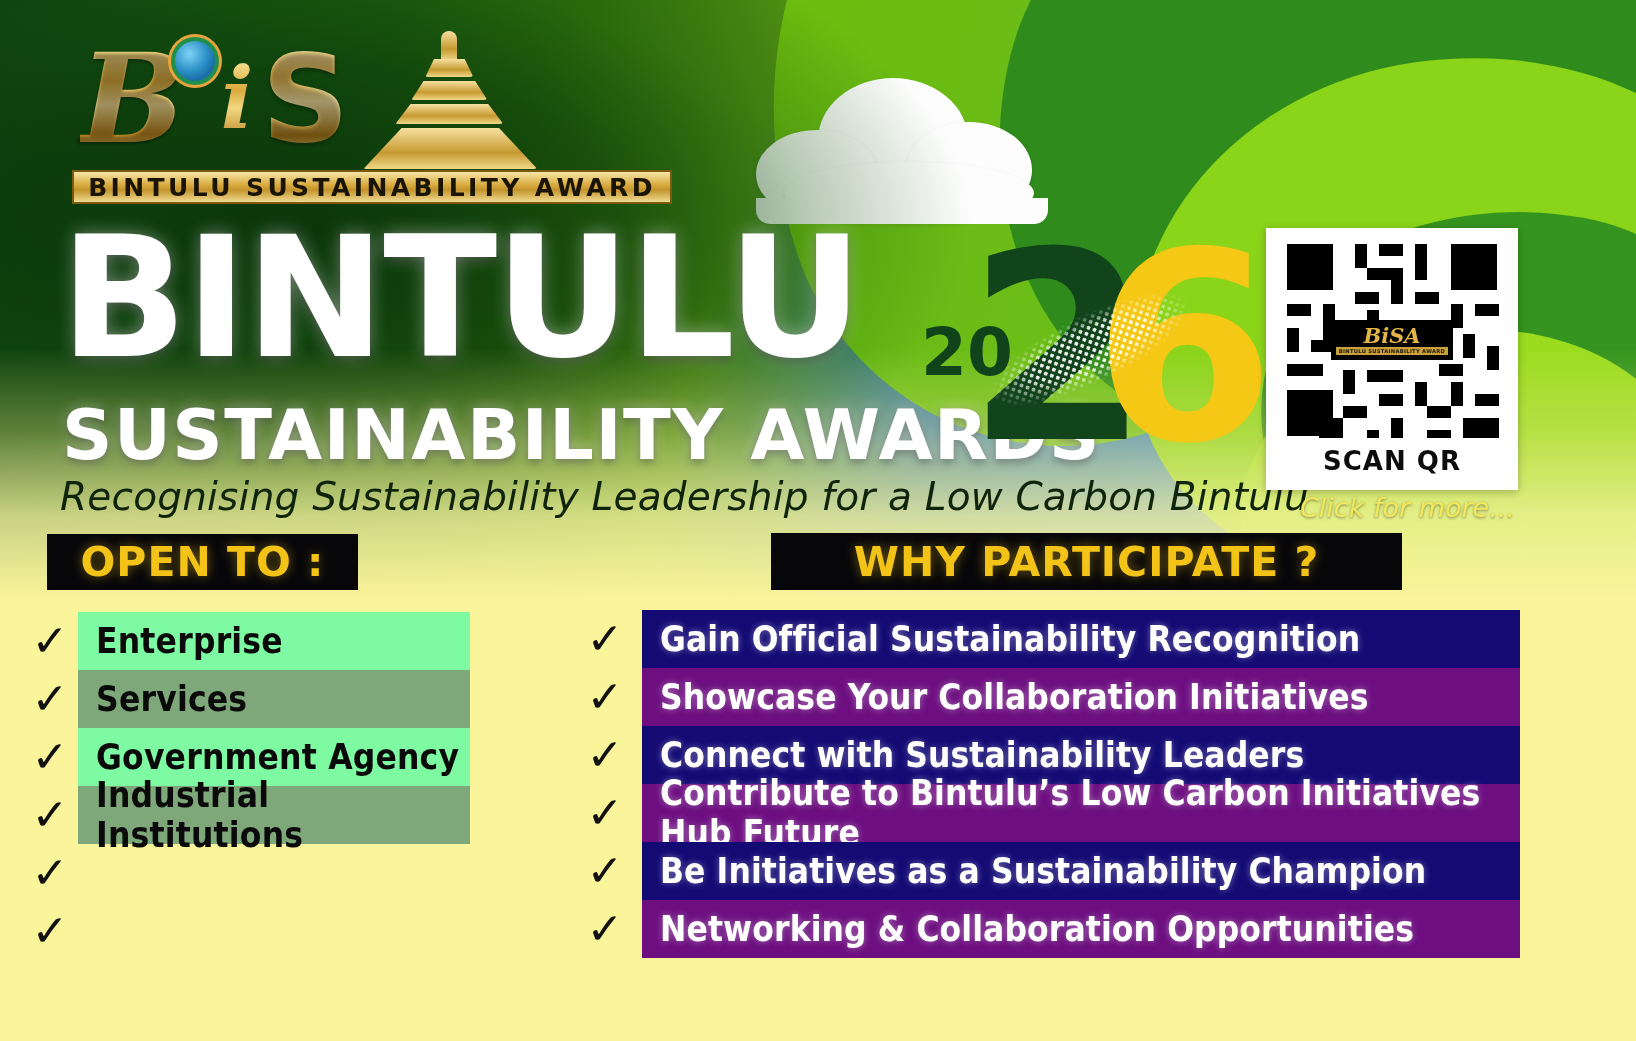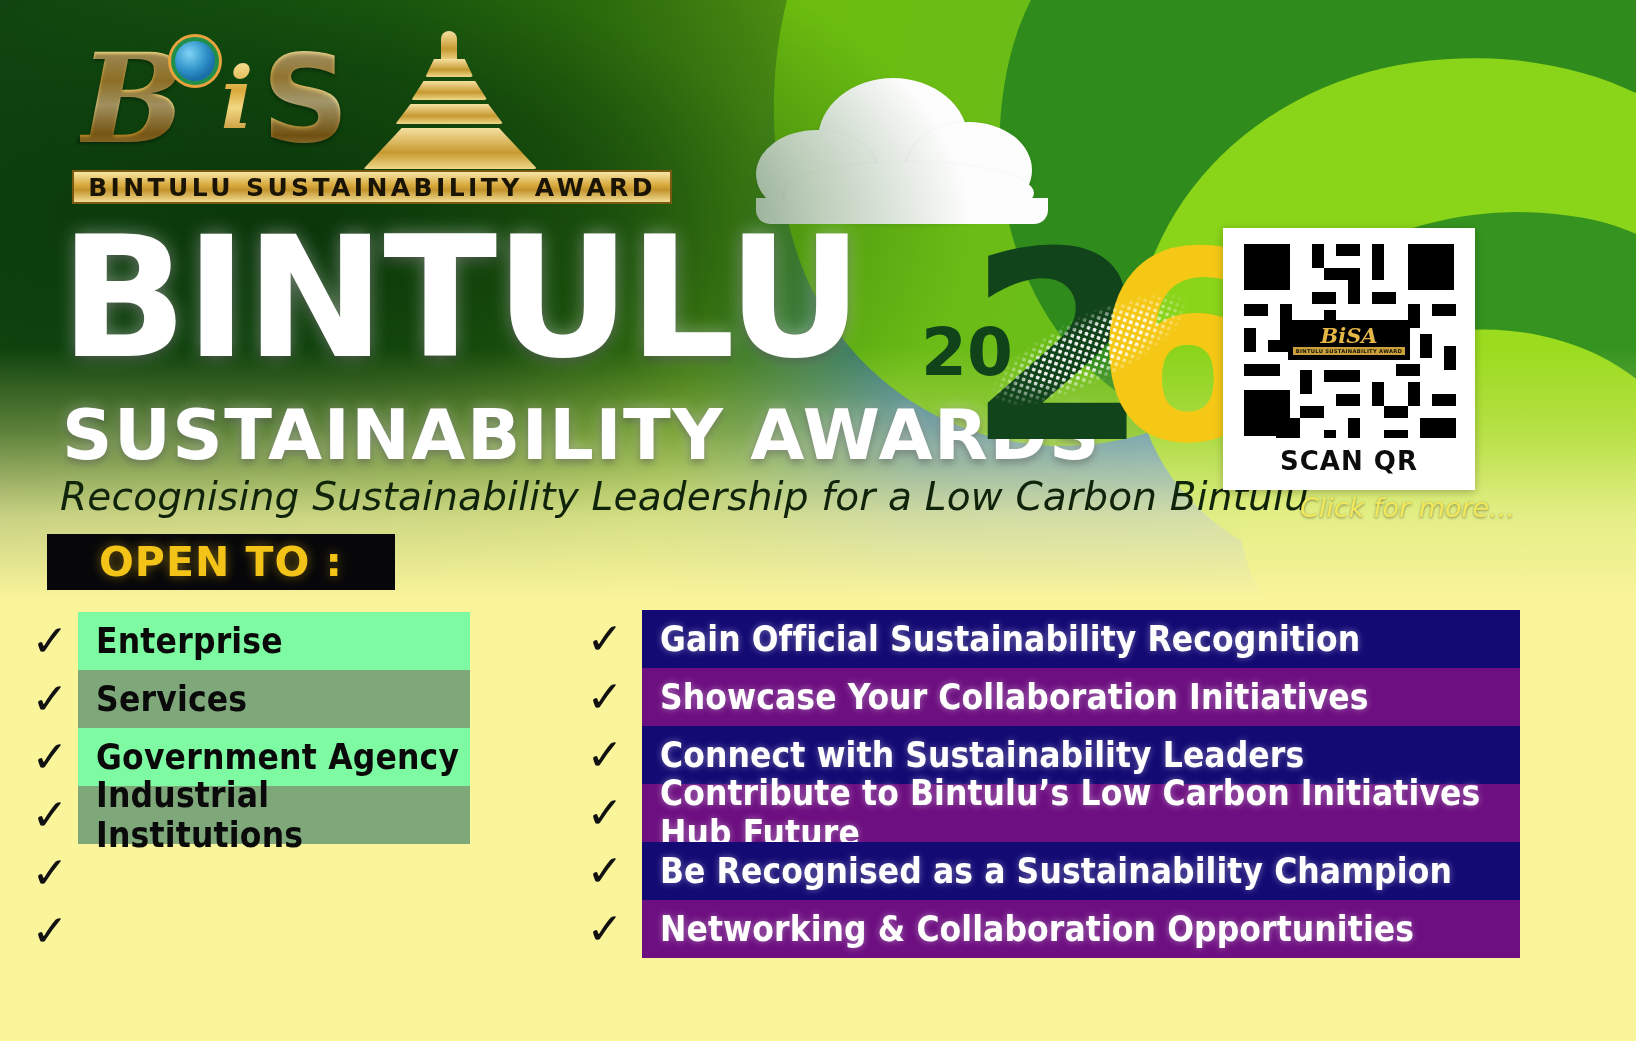--- a/index.html
+++ b/index.html
@@ -195,21 +195,21 @@
     background:
       radial-gradient(circle at 2px 2px, #ffffff 1.6px, transparent 1.9px) 0 0/9px 9px,
       radial-gradient(circle at 2px 2px, #ffffff 1.6px, transparent 1.9px) 4.5px 4.5px/9px 9px;
     -webkit-mask-image:radial-gradient(ellipse 140px 44px at 60% 50%, #000 42%, transparent 78%);
     mask-image:radial-gradient(ellipse 140px 44px at 60% 50%, #000 42%, transparent 78%);
     opacity:.95;
   }
 
   
   .qr-card {
-    position:absolute; left:1223px; top:228px;
+    position:absolute; left:1266px; top:228px;
     width:252px; height:262px; background:#ffffff;
     padding:10px 10px 4px 10px;
     display:flex; flex-direction:column; align-items:center;
     box-shadow:0 2px 8px rgba(0,0,0,.25);
   }
   .qr-box { position:relative; width:222px; height:206px; }
   .qr-cells { position:absolute; inset:0; }
   .qr-cells div { position:absolute; background:#000; }
   .qr-eye { position:absolute; width:46px; height:46px; border:9px solid #000; background:#fff; }
   .qr-eye::after {
@@ -244,21 +244,21 @@
   
   .band {
     position:absolute; background:#07070a;
     display:flex; align-items:center; justify-content:center;
   }
   .band span {
     font-family:"DejaVu Sans", sans-serif; font-weight:bold;
     color:#f3c317; letter-spacing:1px;
     text-shadow:0 0 12px rgba(243,195,23,.45);
   }
-  .band-left  { left:47px;  top:534px; width:348px; height:56px; }
+  .band-left  { left:47px;  top:534px; width:311px; height:56px; }
   .band-left span  { font-size:41px; }
   .band-right { left:771px; top:533px; width:631px; height:57px; }
   .band-right span { font-size:41px; }
 
   
   .list { position:absolute; }
   .list-left  { left:22px;  top:612px; width:448px; }
   .list-right { left:568px; top:610px; width:952px; }
 
   .row { display:flex; align-items:stretch; }
@@ -393,20 +393,23 @@
         <span class="ql-sub">BINTULU SUSTAINABILITY AWARD</span>
       </div>
     </div>
     <div class="qr-label">SCAN QR</div>
   </div>
   <div class="qr-click">Click for more...</div>
 
   <div class="band band-left">
     <span>OPEN TO :</span>
   </div>
+  <div class="band band-right">
+    <span>WHY PARTICIPATE ?</span>
+  </div>
 
   <div class="list list-left">
     <div class="row">
       <div class="tick">✓</div>
       <div class="pill">
         <span>Enterprise</span>
       </div>
     </div>
     <div class="row">
       <div class="tick">✓</div>
@@ -455,21 +458,21 @@
     </div>
     <div class="row">
       <div class="tick">✓</div>
       <div class="pill">
         <span>Contribute to Bintulu’s Low Carbon Initiatives Hub Future</span>
       </div>
     </div>
     <div class="row">
       <div class="tick">✓</div>
       <div class="pill">
-        <span>Be Recognised as a Sustainability Champion</span>
+        <span>Be Initiatives as a Sustainability Champion</span>
       </div>
     </div>
     <div class="row">
       <div class="tick">✓</div>
       <div class="pill">
         <span>Networking &amp; Collaboration Opportunities</span>
       </div>
     </div>
   </div>
 

